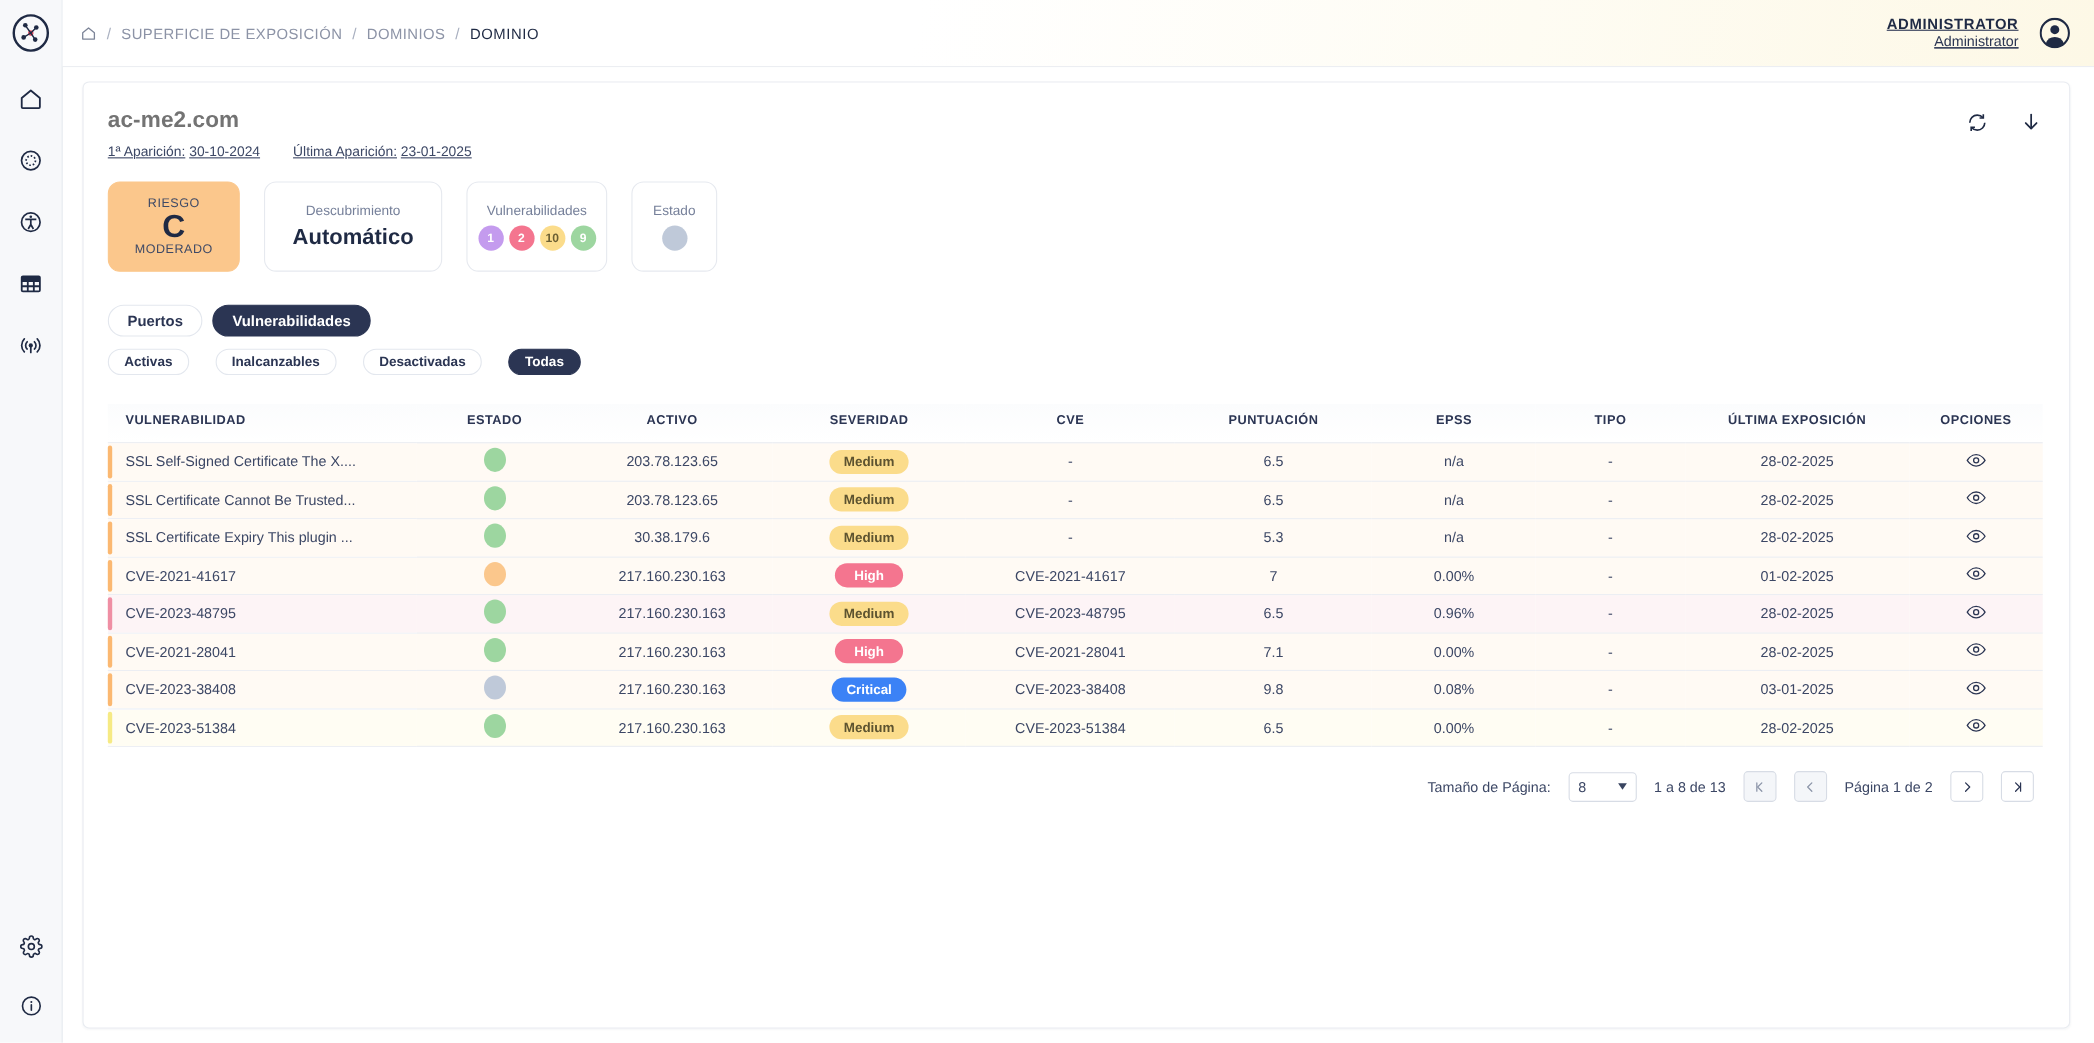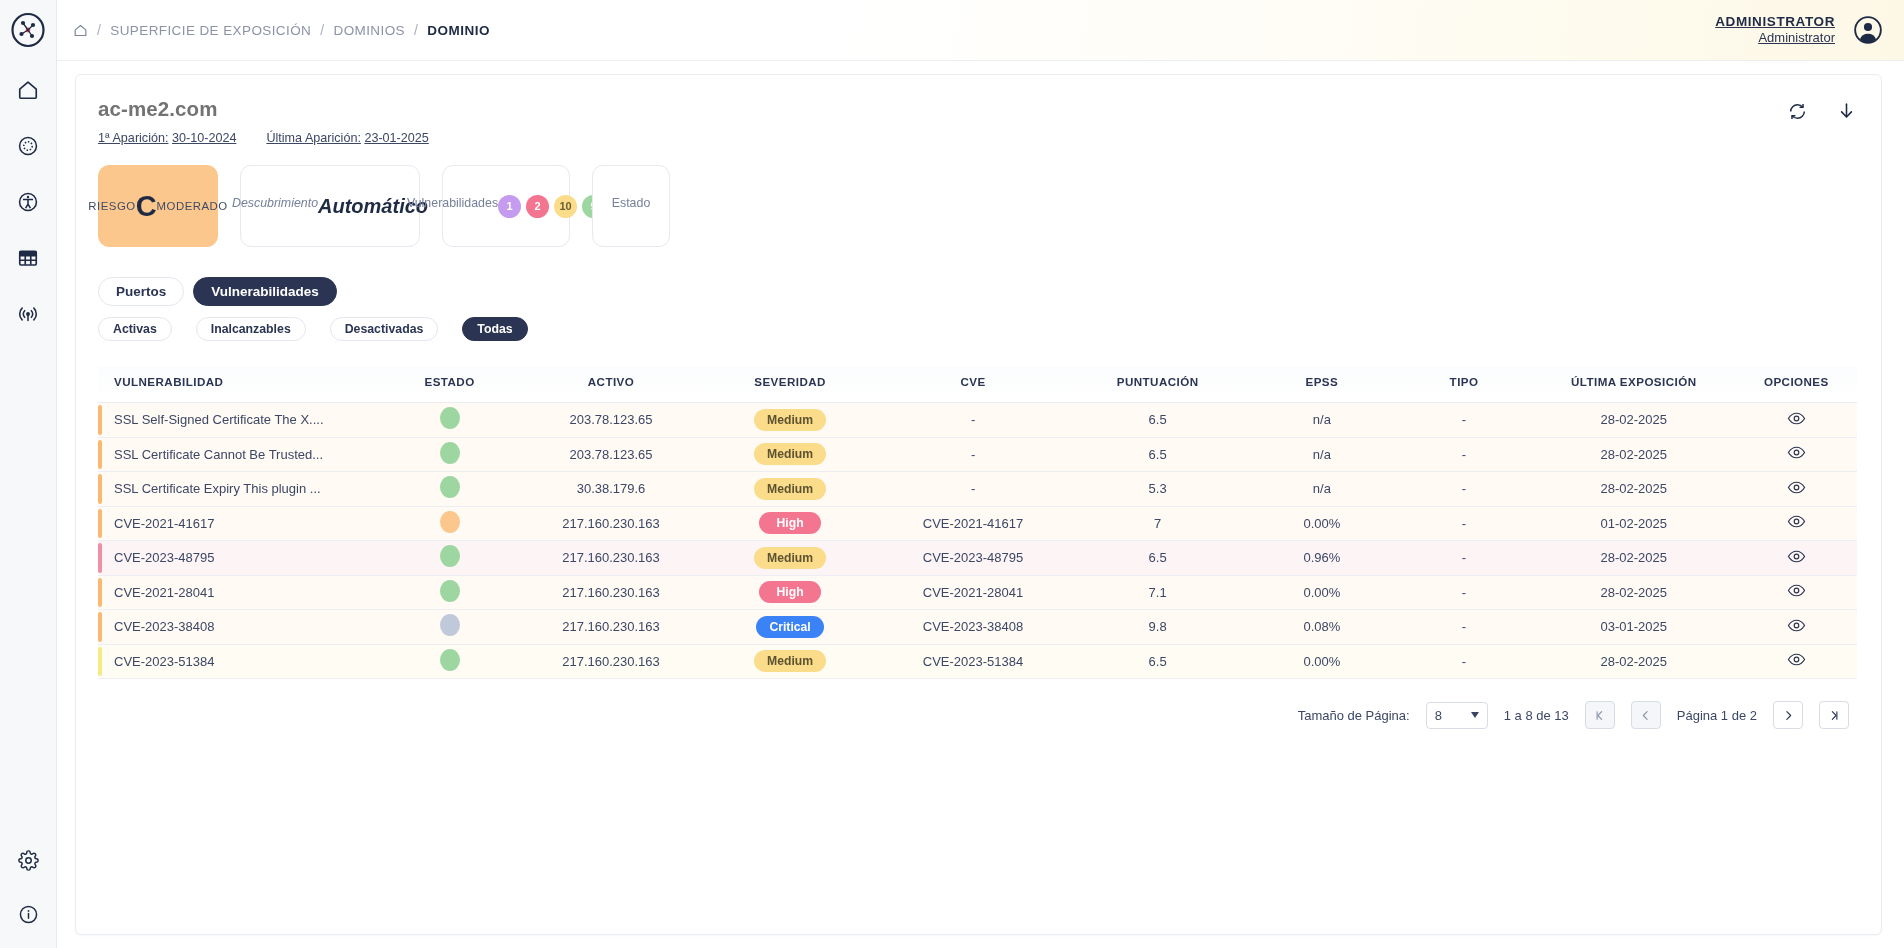--- a/index.html
+++ b/index.html
@@ -37,21 +37,21 @@
     height: 61px; flex: 0 0 61px;
     display: flex; align-items: center; justify-content: space-between;
     padding: 0 22px 0 16px;
     background: linear-gradient(100deg, #ffffff 0%, #ffffff 42%, #fefcf3 72%, #fdf8e6 100%);
     border-bottom: 1px solid #eceef2;
   }
   .breadcrumb { display: flex; align-items: center; gap: 9px; font-size: 13.5px; letter-spacing: .4px; }
   .bc-home { display: flex; align-items: center; cursor: pointer; }
   .bc-sep { color: #a9b0c0; font-size: 14px; }
   .bc-item { color: #8c93a6; cursor: pointer; }
-  .bc-current { color: #1f2a44; font-weight: 700; letter-spacing: .5px; }
+  .bc-current { color: #1f2a44; font-weight: 400; letter-spacing: .5px; }
   .user-box { display: flex; align-items: center; gap: 19px; text-decoration: underline; }
   .user-text { text-align: right; line-height: 1.28; }
   .user-role { font-size: 13.5px; font-weight: 700; letter-spacing: .6px; color: #1f2a44; }
   .user-name { font-size: 13px; color: #2b3553; text-decoration: underline; cursor: pointer; }
   .avatar { cursor: pointer; display:flex; }
 
   
   .content { padding: 13px 22px 0 18px; flex: 1; }
   .card {
     background: #fff;
@@ -70,30 +70,30 @@
 
   .dates { display: flex; gap: 30px; margin-top: 9px; font-size: 12.6px; color: #3c4765; }
   .date-item { cursor: pointer; }
   .date-lbl { text-decoration: underline; }
   .date-val { font-weight: 400; text-decoration: underline; }
 
   
   .kpis { display: flex; gap: 22px; margin-top: 20px; }
   .kpi {
     border-radius: 11px; border: 1px solid #e6e9ef; background: #fff;
-    height: 82px; display: flex; flex-direction: row; align-items: center; justify-content: center;
+    height: 82px; display: flex; flex-direction: column; align-items: center; justify-content: center;
     padding: 0 20px;
   }
   .kpi-risk { background: #fbc78c; border-color: #fbc78c; width: 120px; gap: 0px; }
   .kpi-risk .k-top { font-size: 11.4px; color: #3f4a66; letter-spacing: .5px; }
   .kpi-risk .k-grade { font-size: 29px; font-weight: 800; color: #1f2a44; line-height: 1.05; }
   .kpi-risk .k-bottom { font-size: 11.4px; color: #3f4a66; letter-spacing: .5px; }
   .kpi-lbl { font-size: 12.4px; color: #76809a; margin-bottom: 7px; }
   .kpi-val { font-size: 20px; font-weight: 800; color: #1f2a44; }
-  .kpi-disc { width: 180px; font-style: italic; }
+  .kpi-disc { width: 162px; }
   .kpi-vuln { width: 128px; }
   .kpi-state { width: 78px; }
   .pills { display: flex; gap: 5px; }
   .pill {
     width: 23px; height: 23px; border-radius: 50%;
     display: flex; align-items: center; justify-content: center;
     font-size: 11px; color: #fff; font-weight: 600;
   }
   .state-dot { width: 23px; height: 23px; border-radius: 50%; background: #bfc9d9; }
 

